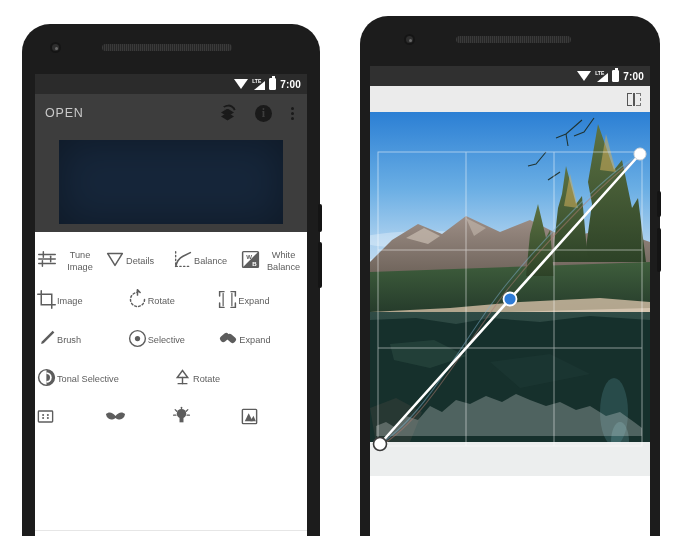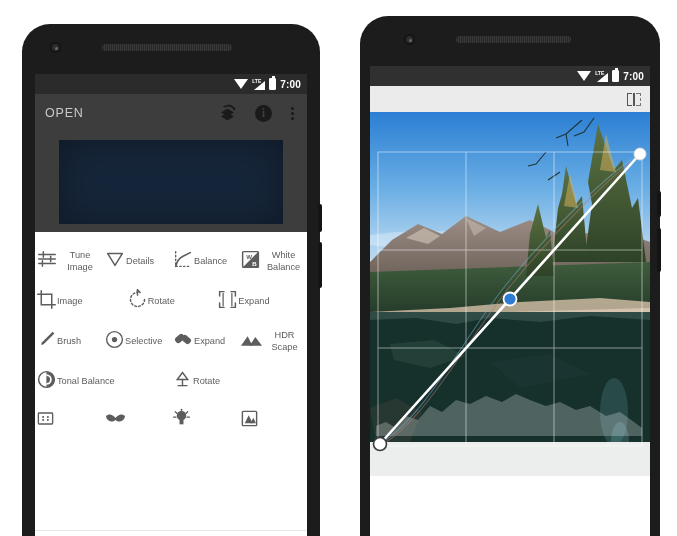--- a/index.html
+++ b/index.html
@@ -256,42 +256,33 @@
               <div class="glyph">
                 <svg width="22" height="22" viewBox="0 0 24 24">
                   <g fill="#5d5d5d">
                     <rect x="3" y="8" width="11" height="7" rx="3" transform="rotate(-40 8.5 11.5)"></rect>
                     <rect x="10" y="9" width="11" height="7" rx="3" transform="rotate(40 15.5 12.5)"></rect>
                   </g>
                 </svg>
               </div>
               <div class="lbl">Expand</div>
             </div>
-            <div class="tool">
-              <div class="glyph">
-                <svg width="23" height="18" viewBox="0 0 24 16">
-                  <path d="M1 15 L8 5 L13 15 Z" fill="#5d5d5d"></path>
-                  <path d="M10 15 L16 6 L23 15 Z" fill="#5d5d5d"></path>
-                </svg>
-              </div>
-              <div class="lbl">HDR Scape</div>
-            </div>
           </div>
 
           <div class="trow">
             <div class="tool">
               <div class="glyph">
                 <svg width="21" height="21" viewBox="0 0 24 24">
                   <circle cx="12" cy="12" r="9" fill="none" stroke="#5d5d5d" stroke-width="1.7"></circle>
                   <path d="M12 3 A9 9 0 0 1 12 21 Z" fill="#5d5d5d"></path>
                   <path d="M12 6 A6 6 0 0 1 12 18 Z" fill="#ffffff"></path>
                   <path d="M12 8 A4 4 0 0 1 12 16 Z" fill="#5d5d5d"></path>
                 </svg>
               </div>
-              <div class="lbl">Tonal Balance</div>
+              <div class="lbl">Tonal Selective</div>
             </div>
             <div class="tool">
               <div class="glyph">
                 <svg width="21" height="21" viewBox="0 0 24 24" fill="none" stroke="#5d5d5d" stroke-width="1.6" stroke-linecap="round">
                   <path d="M6 12 L12 4 L18 12 Z"></path>
                     <line x1="12" y1="12" x2="12" y2="19"></line>
                   <line x1="7" y1="19" x2="17" y2="19"></line>
                 </svg>
               </div>
               <div class="lbl">Rotate</div>

